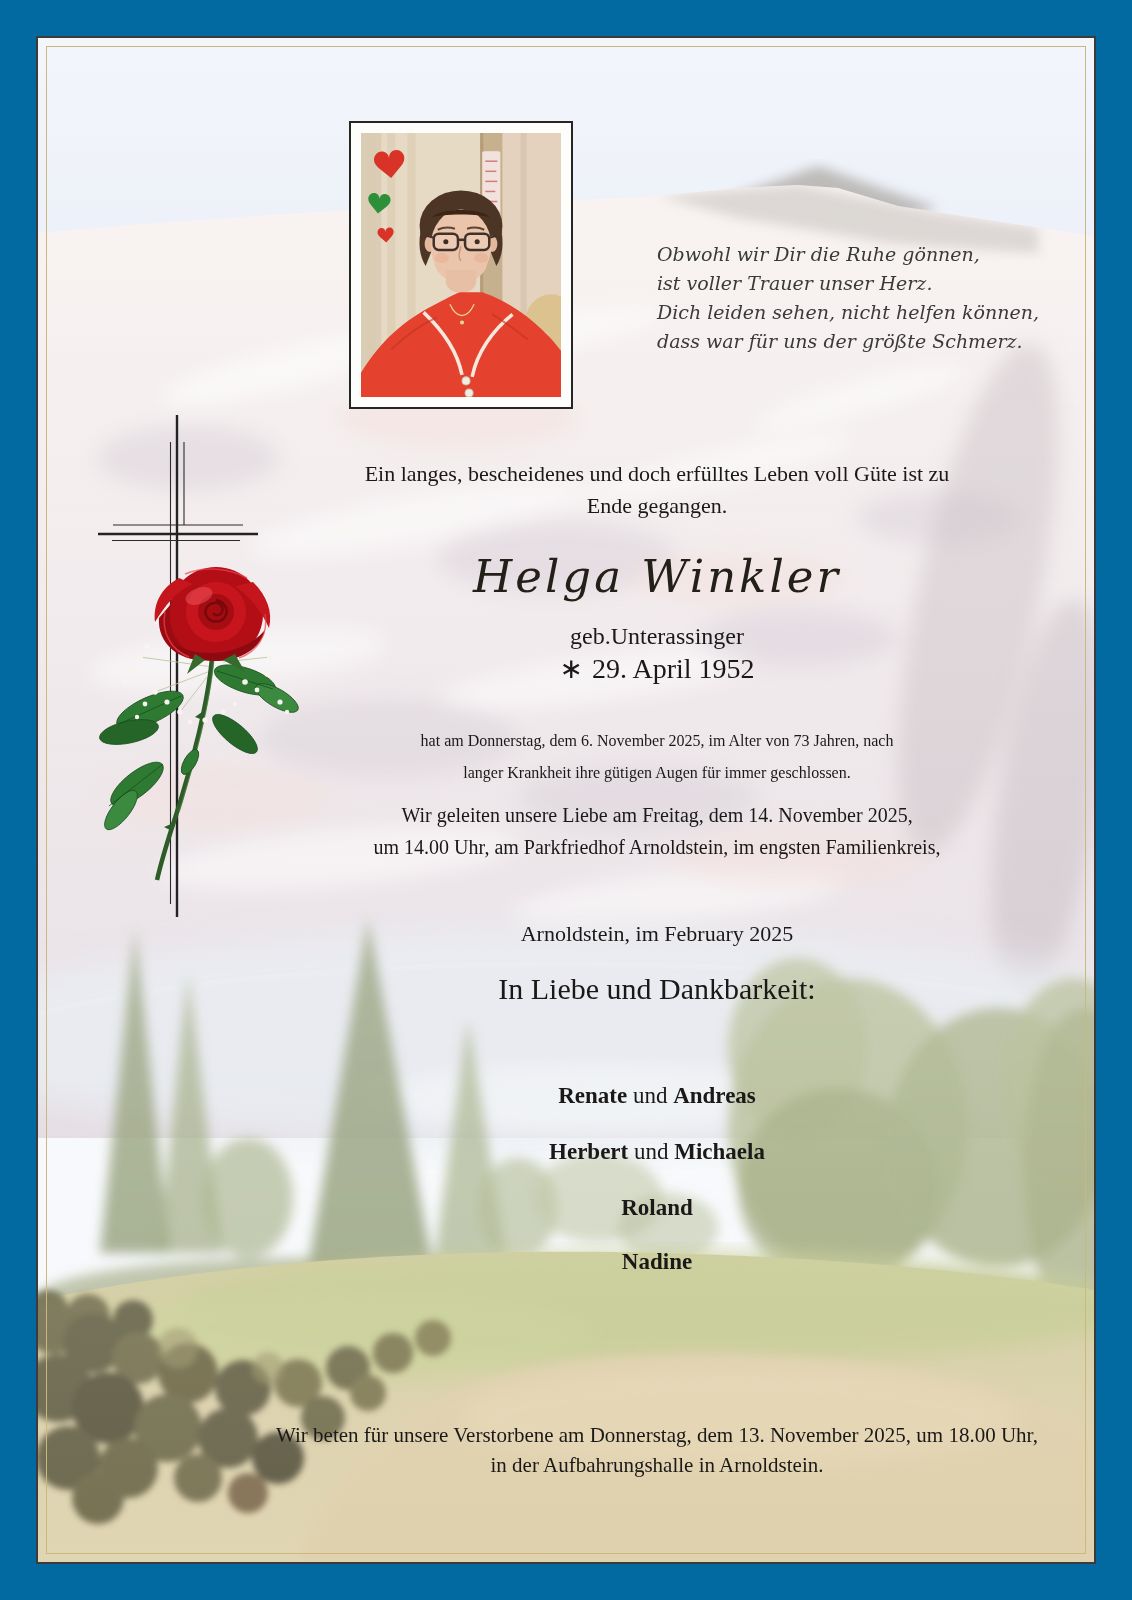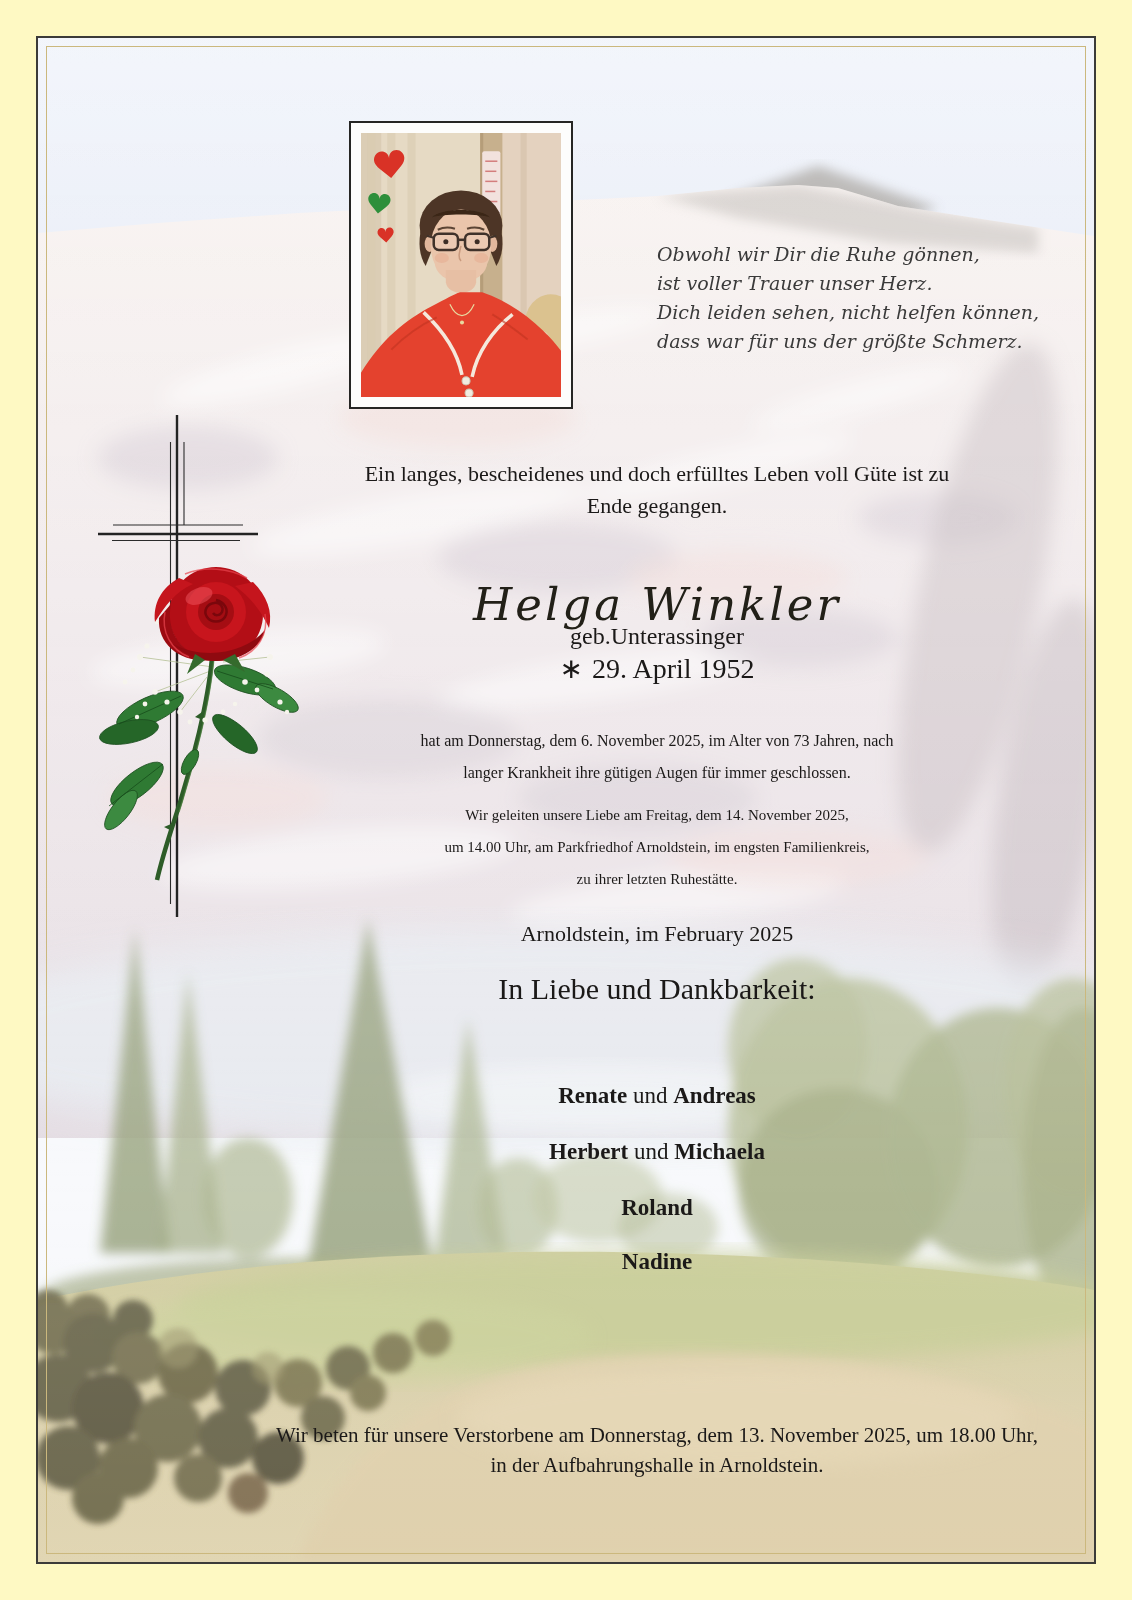--- a/index.html
+++ b/index.html
@@ -1,39 +1,39 @@
 <!DOCTYPE html>
 <html><head>
 <meta charset="utf-8">
 <style>
   html,body{margin:0;padding:0;background:#ffffff;}
-  .page{position:relative;width:1132px;height:1600px;background:#fef9c3;overflow:hidden;
+  .page{position:relative;width:1132px;height:1600px;background:#0369a1;overflow:hidden;
         font-family:"Liberation Serif",serif;color:#1b1918;}
   .card-frame{position:absolute;left:36px;top:36px;right:36px;bottom:36px;
         border:2px solid #3b3b39;background:#f6f8fb;overflow:hidden;z-index:1;}
   .landscape{position:absolute;left:0;top:0;width:100%;height:100%;z-index:1;}
   .gold-line{position:absolute;left:8px;top:8px;right:8px;bottom:8px;
         border:1px solid #cbb87d;z-index:4;pointer-events:none;}
   .photo{position:absolute;left:311px;top:83px;width:224px;height:288px;
         border:2px solid #262624;background:#fdfdfc;padding:10px;box-sizing:border-box;z-index:5;}
   .photo svg{display:block;width:100%;height:100%;}
   .cross{position:absolute;left:50px;top:369px;z-index:3;}
   .rose{position:absolute;left:57px;top:524px;z-index:4;}
   .tc{position:absolute;left:144px;width:950px;text-align:center;z-index:6;}
   .ln{white-space:nowrap;}
   .poem{position:absolute;left:619px;top:202px;z-index:6;text-align:left;
         font-family:"DejaVu Serif",serif;font-style:italic;font-size:19px;line-height:29px;color:#3a3a3a;}
   .intro{top:420px;font-size:22px;line-height:32px;}
   .name{top:512px;font-family:"DejaVu Serif",serif;font-style:italic;
-        font-size:45px;letter-spacing:3px;color:#222018;margin-top:28px;}
+        font-size:45px;letter-spacing:3px;color:#222018;}
   .geb{top:585px;font-size:24px;}
   .birth{top:614px;font-size:28px;}
   .birth .star{margin-right:9px;}
   .para1{top:687px;font-size:16px;line-height:32px;}
-  .para2{top:761px;font-size:15px;line-height:32px;}
+  .para2{top:761px;font-size:20px;line-height:32px;}
   .dateline{top:883px;font-size:22px;}
   .closing{top:934px;font-size:30px;}
   .mourner{font-size:23px;}
   .m1{top:1045px;} .m2{top:1101px;} .m3{top:1157px;} .m4{top:1211px;}
   .mourner .nm{font-weight:bold;}
   .innameof{top:1293px;font-size:21px;}
   .prayer{top:1382px;font-size:21px;line-height:30px;}
 </style>
 </head>
 <body>
@@ -351,21 +351,20 @@
     </div>
 
     <div class="tc para1">
       <div class="ln">hat am Donnerstag, dem 6. November 2025, im Alter von 73 Jahren, nach</div>
       <div class="ln">langer Krankheit ihre gütigen Augen für immer geschlossen.</div>
     </div>
 
     <div class="tc para2">
       <div class="ln">Wir geleiten unsere Liebe am Freitag, dem 14. November 2025,</div>
       <div class="ln">um 14.00 Uhr, am Parkfriedhof Arnoldstein, im engsten Familienkreis,</div>
-      <div class="ln">zu ihrer letzten Ruhestätte.</div>
     </div>
 
     <div class="tc dateline">Arnoldstein, im February 2025</div>
     <div class="tc closing">In Liebe und Dankbarkeit:</div>
 
     <div class="tc mourner m1"><span class="nm">Renate</span><span> und </span><span class="nm">Andreas</span></div>
     <div class="tc mourner m2"><span class="nm">Herbert</span><span> und </span><span class="nm">Michaela</span></div>
     <div class="tc mourner m3"><span class="nm">Roland</span><span></span><span class="nm"></span></div>
     <div class="tc mourner m4"><span class="nm">Nadine</span><span></span><span class="nm"></span></div>
 

